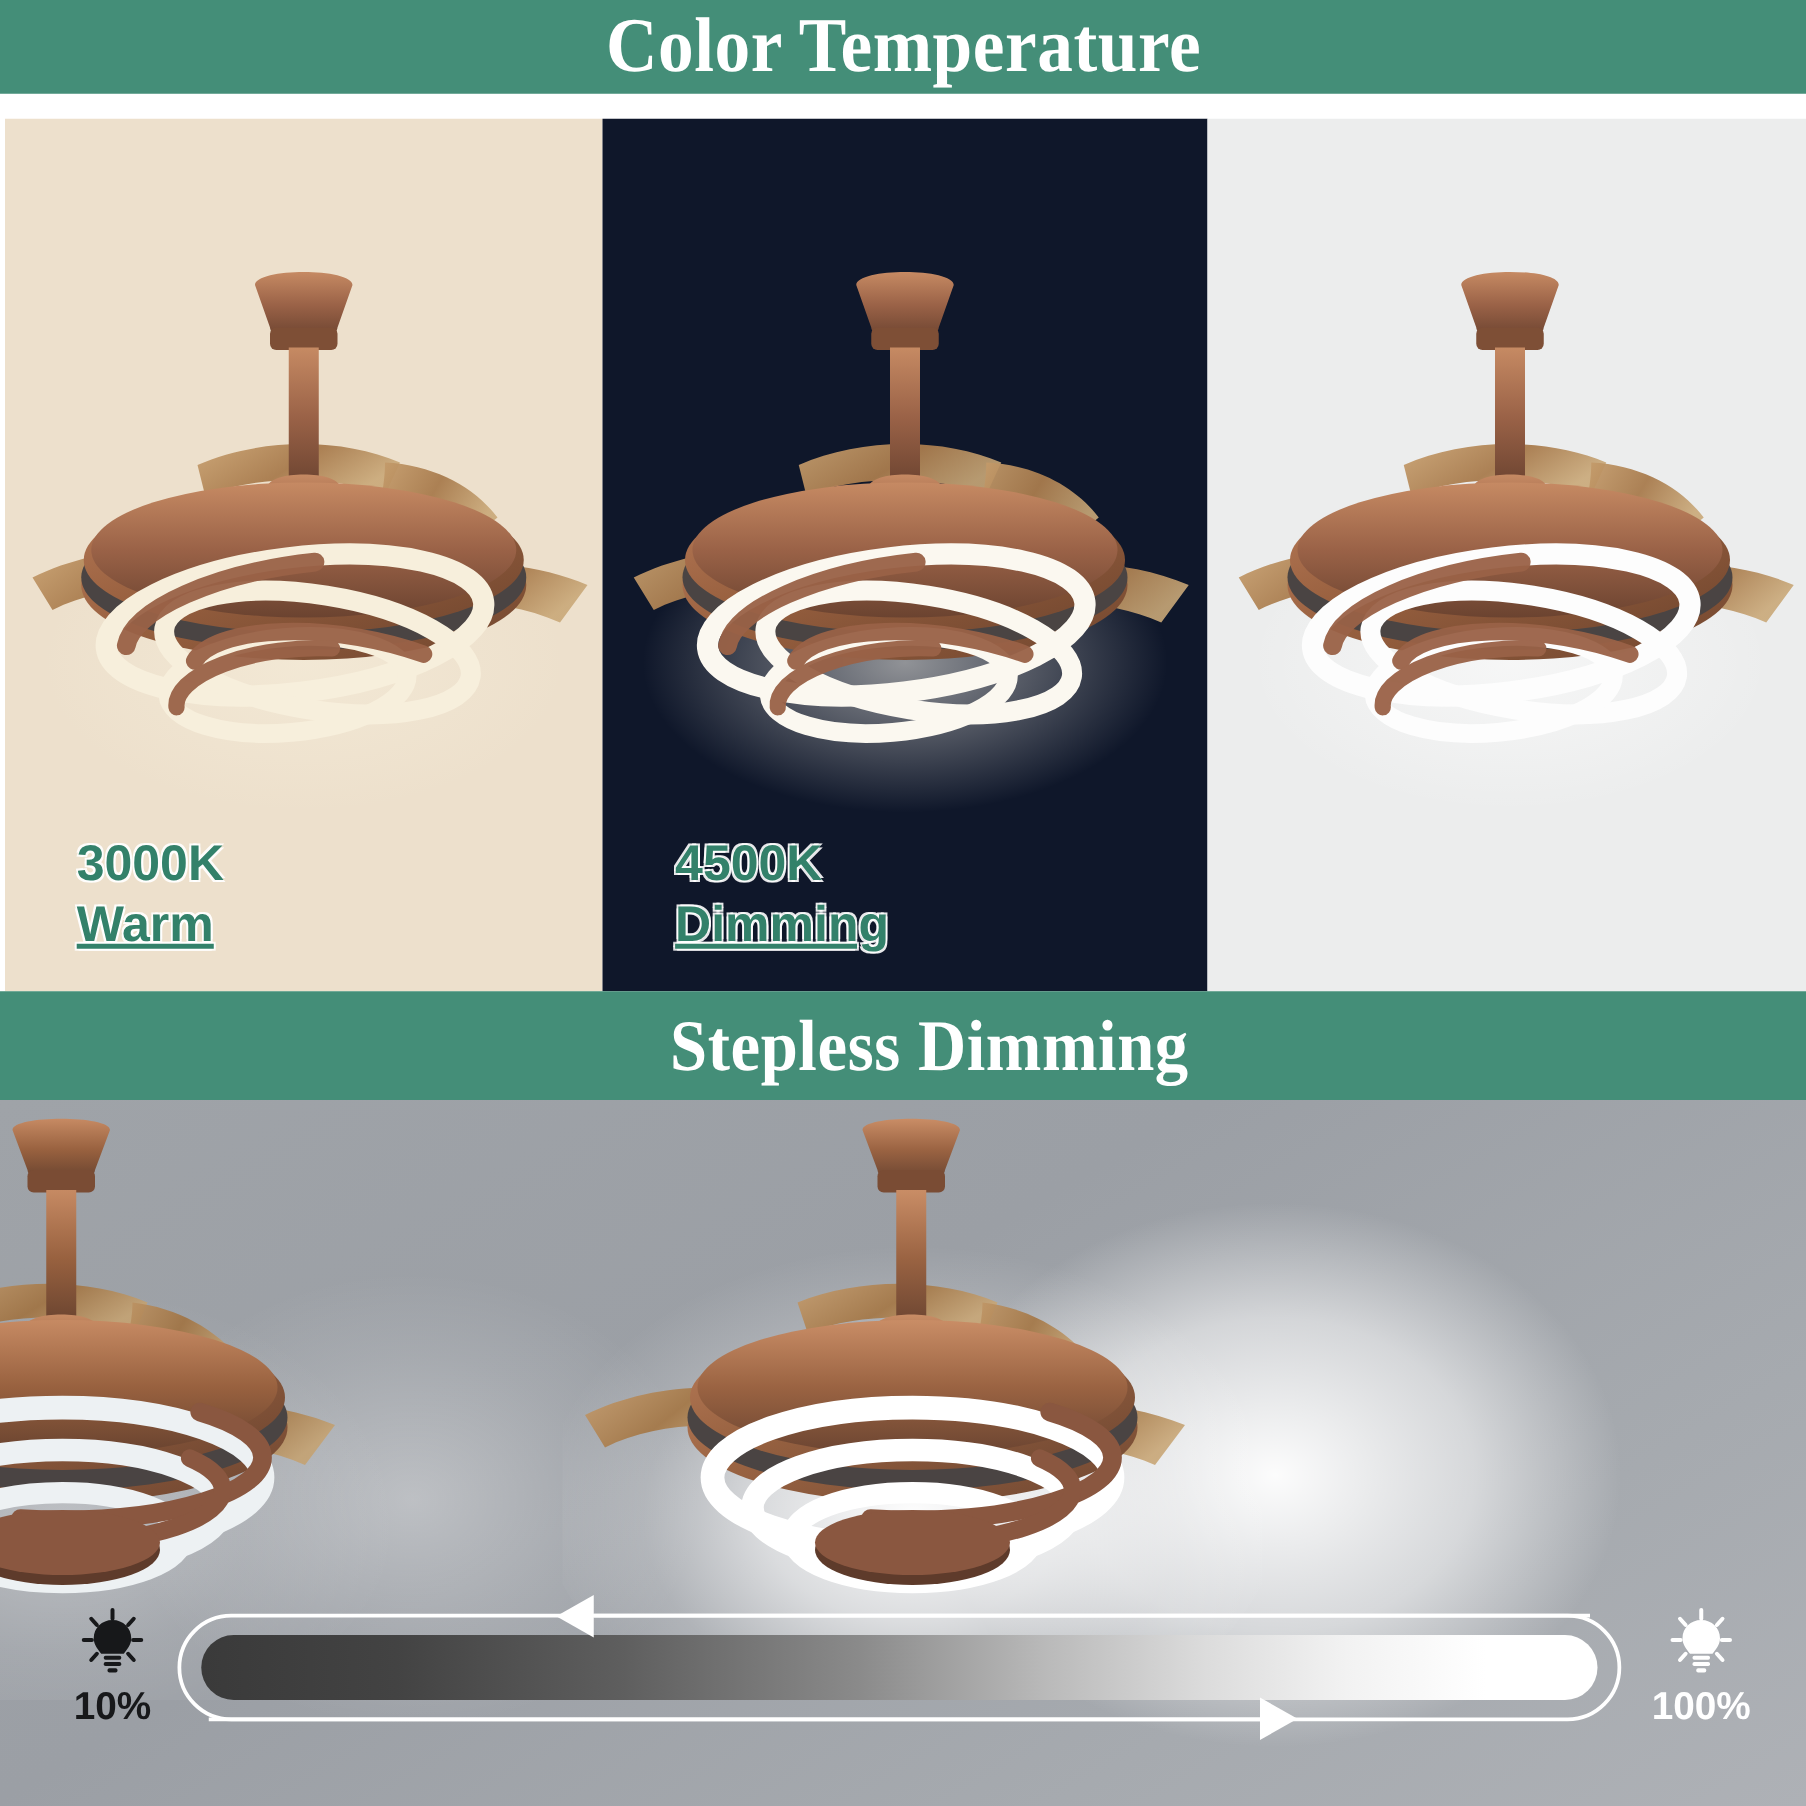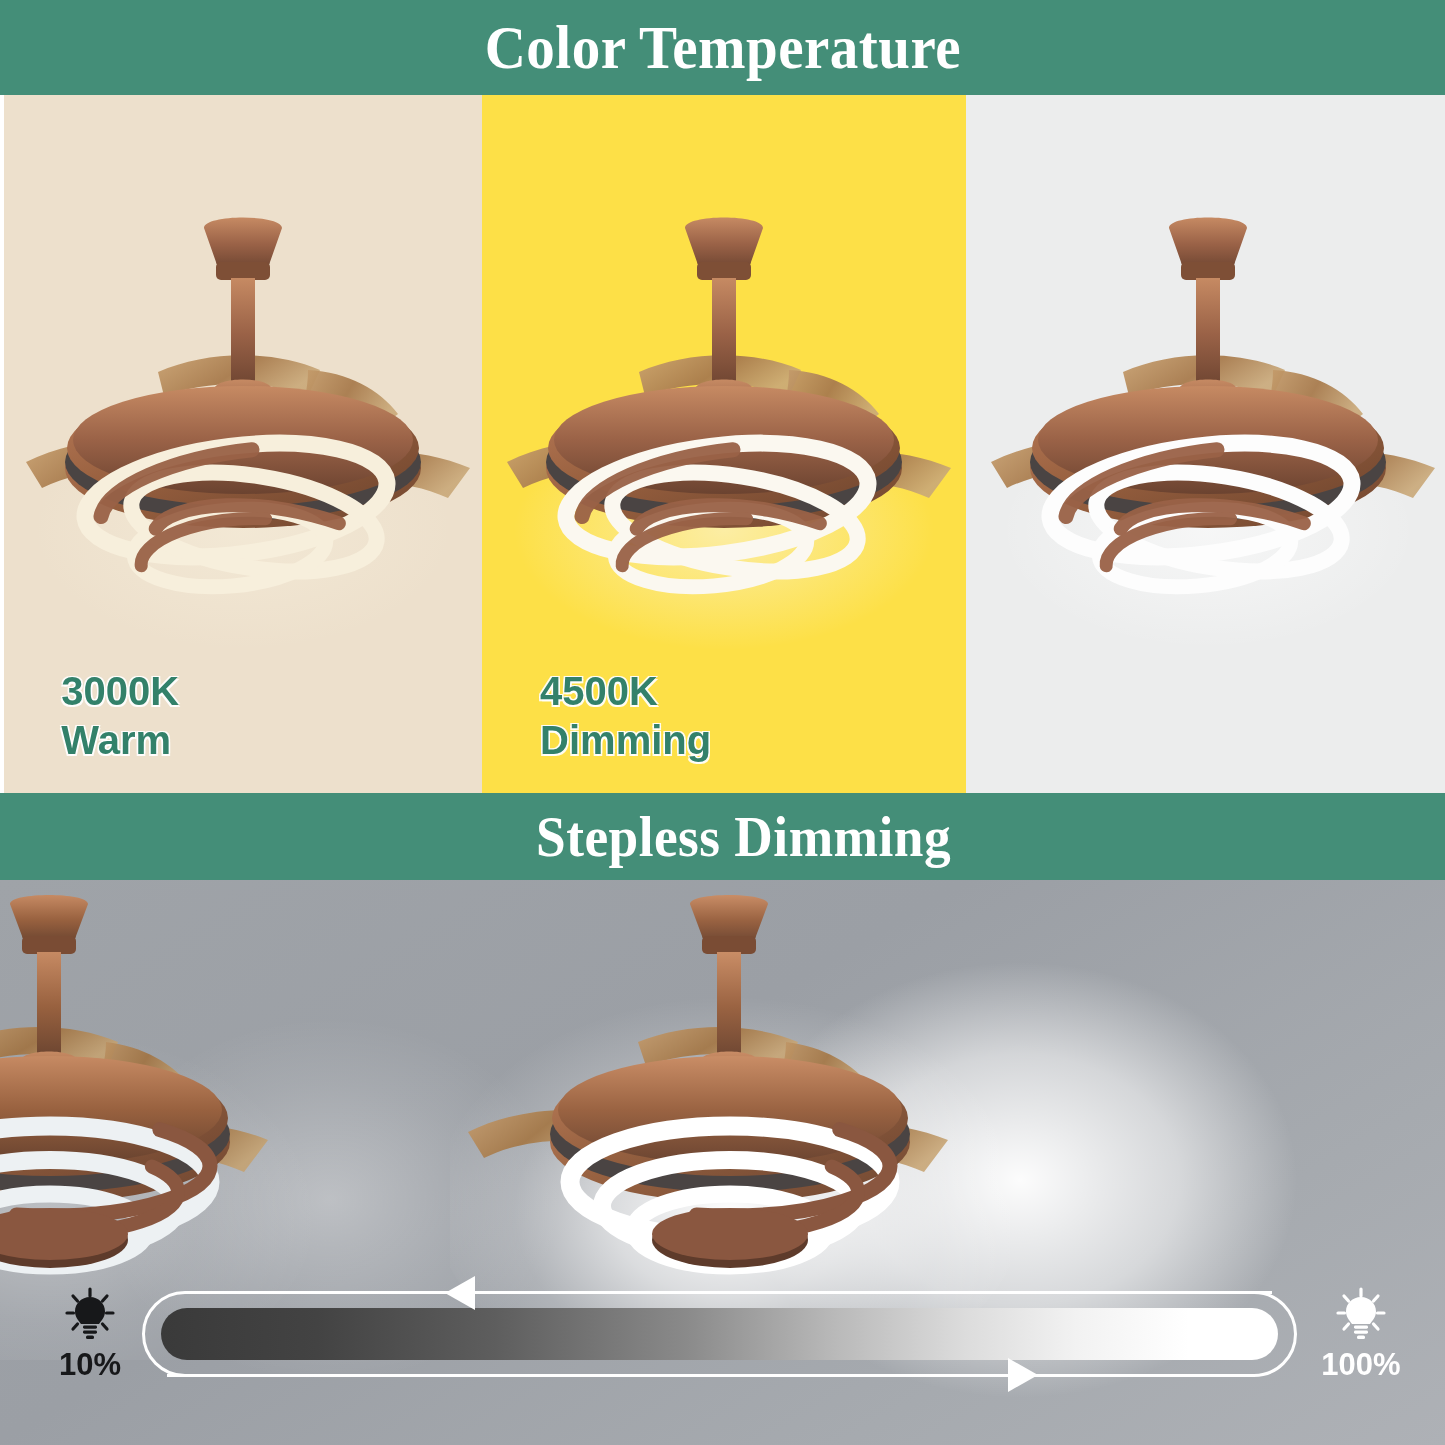--- a/index.html
+++ b/index.html
@@ -29,59 +29,59 @@
     justify-content: center;
   }
   .band-title {
     font-family: "Liberation Serif", serif;
     font-weight: bold;
     color: #ffffff;
     letter-spacing: 0.5px;
     white-space: nowrap;
     transform: scaleX(0.92);
   }
-  #band-top { top: 0; height: 95px; text-align: center; }
+  #band-top { top: 0; height: 75px; text-align: center; }
   #band-top .band-title { font-size: 62px; }
   #band-mid { top: 793px; height: 87px; padding-left: 21px; }
   #band-mid .band-title { font-size: 58px; }
 
   
   #ct-section {
     position: absolute;
     top: 95px;
     left: 4px;
     width: 100%;
     height: 698px;
     display: flex;
   }
   .ct-panel {
     position: relative;
     height: 100%;
     overflow: hidden;
   }
   #ct-panel-0 { width: 478px; background: #EDE0CC; }
-  #ct-panel-1 { width: 484px; background: #fde047; }
+  #ct-panel-1 { width: 484px; background: #0f172a; }
   #ct-panel-2 { width: 483px; background: #ECEDED; }
 
   .ct-label {
     position: absolute;
     left: 12%;
     bottom: 28px;
     font-size: 40px;
     font-weight: bold;
     color: #33816A;
     line-height: 1.22;
     text-shadow:
       -1.5px -1.5px 0 rgba(255,255,255,0.9),
        1.5px -1.5px 0 rgba(255,255,255,0.9),
       -1.5px  1.5px 0 rgba(255,255,255,0.9),
        1.5px  1.5px 0 rgba(255,255,255,0.9);
   }
   .ct-label .k { display: block; }
-  .ct-label .nm { display: block; }
+  .ct-label .nm { display: block; text-decoration: underline; }
 
   
   .fan {
     position: absolute;
     left: 50%;
     transform: translateX(-50%);
   }
 
   
   #dim-section {

